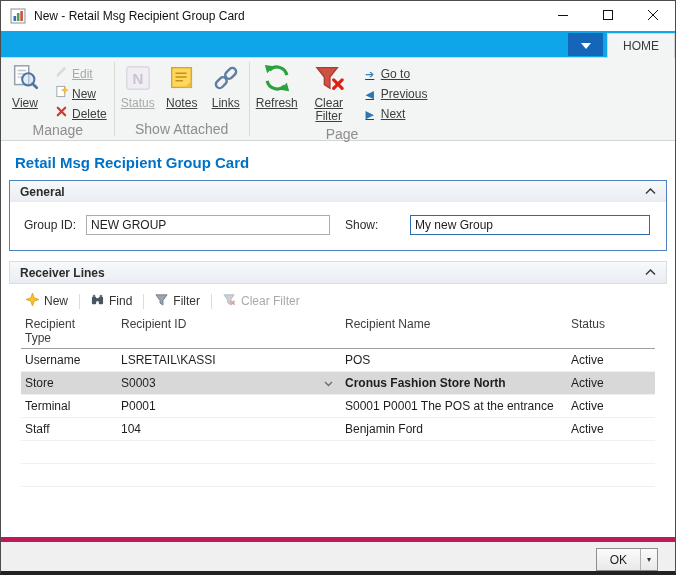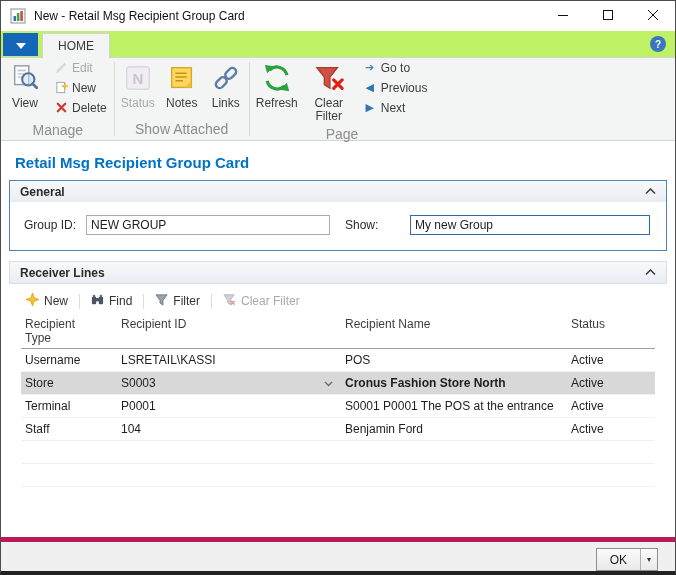--- a/index.html
+++ b/index.html
@@ -9,43 +9,43 @@
             font-size: 12px; color: #1e1e1e; overflow: hidden; }
 
   
   .titlebar { height: 30px; display: flex; align-items: center; padding-left: 9px; background: #fff; }
   .app-ico { display: flex; margin-right: 8px; }
   .title-text { font-size: 12px; color: #111; }
   .win-controls { margin-left: auto; display: flex; height: 100%; }
   .win-btn { width: 45px; height: 100%; display: flex; align-items: center; justify-content: center; }
 
   
-  .tabrow { height: 26px; display: flex; align-items: flex-end; background: #bef264; position: relative; }
+  .tabrow { height: 26px; display: flex; align-items: flex-end; background: #0ea5e9; position: relative; justify-content: flex-end; }
   .app-menu { width: 35px; height: 23px; background: #1467b8; display: flex; align-items: center;
               justify-content: center; margin: 0 0 1px 2px; }
   .tab { position: relative; z-index: 2; height: 25px; margin-left: 4px; margin-bottom: -1px;
          padding: 0 15px; display: flex; align-items: center; background: #f3f4f4;
          border: 1px solid #d5d5d5; border-bottom: none; color: #3a3a3a; }
   .help-btn { position: absolute; right: 9px; top: 5px; width: 16px; height: 16px; border-radius: 50%;
               background: #3b76bd; color: #fff; font-size: 10px; font-weight: bold;
               display: flex; align-items: center; justify-content: center; }
 
   
   .ribbon { height: 84px; background: #f3f4f4; border-top: 1px solid #d5d5d5;
             border-bottom: 1px solid #d5d5d5; display: flex; align-items: stretch; padding: 0 2px; }
   .rb-group { display: flex; flex-direction: column; }
   .rb-items { flex: 1; display: flex; align-items: flex-start; padding-top: 3px; }
   .rb-label { text-align: center; color: #8d8d8d; font-size: 14px; padding: 1px 4px 3px; }
   .rb-sep { width: 1px; background: #dadada; margin: 4px 1px; }
   .rb-big { display: flex; flex-direction: column; align-items: center; padding: 2px 5px; min-width: 44px; }
-  .rb-big .lbl { margin-top: 1px; color: #3d3d3d; text-align: center; line-height: 13px; max-width: 42px; }
+  .rb-big .lbl { margin-top: 1px; color: #3d3d3d; text-align: center; line-height: 13px; max-width: 42px; text-decoration: underline; }
   .rb-big.disabled .lbl { color: #a9a9a9; }
   .rb-big.disabled svg { opacity: .5; }
   .rb-stack { display: flex; flex-direction: column; margin-left: 2px; }
-  .rb-small { display: flex; align-items: flex-start; gap: 4px; height: 20px; padding: 0 6px; color: #3d3d3d; }
+  .rb-small { display: flex; align-items: flex-end; gap: 4px; height: 20px; padding: 0 6px; color: #3d3d3d; text-decoration: underline; }
   .rb-small.disabled { color: #a9a9a9; }
   .rb-small.disabled svg { opacity: .5; }
   .arrow-glyph { font-size: 11px; width: 14px; text-align: center; }
   .goto-c { color: #3a86b8; } .nav-c { color: #2e75b6; }
 
   
   .content { height: 396px; background: #fff; overflow: hidden; }
   .page-title { margin: 13px 0 0 14px; font-size: 15px; font-weight: 700; color: #0072c6; }
   .fasttab { margin: 9px 8px 0; border: 1px solid #4f81bd; }
   .fasttab.gray { margin-top: 10px; border-color: #d9dde3; }

